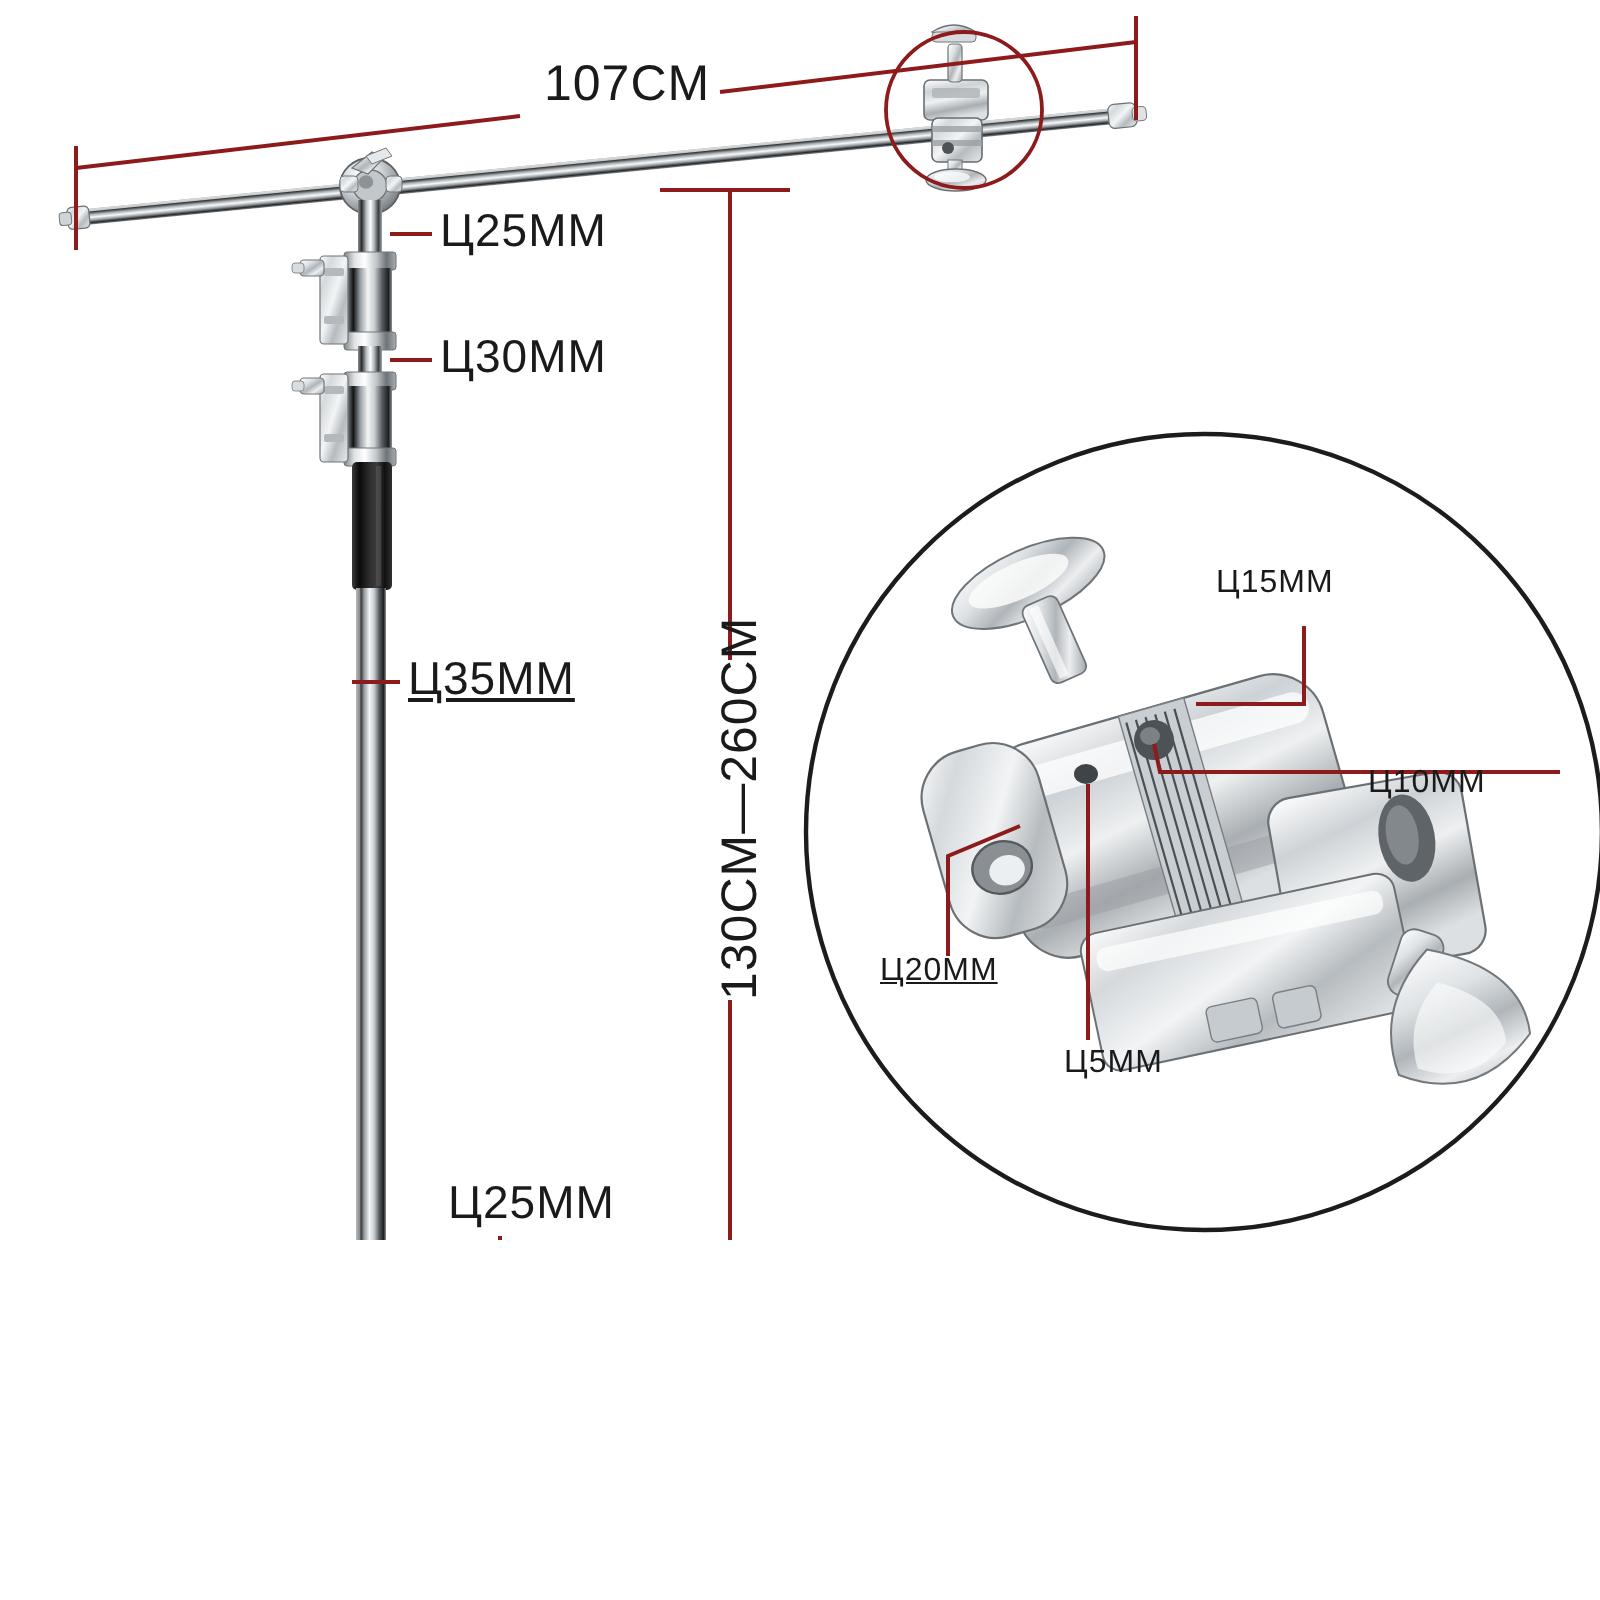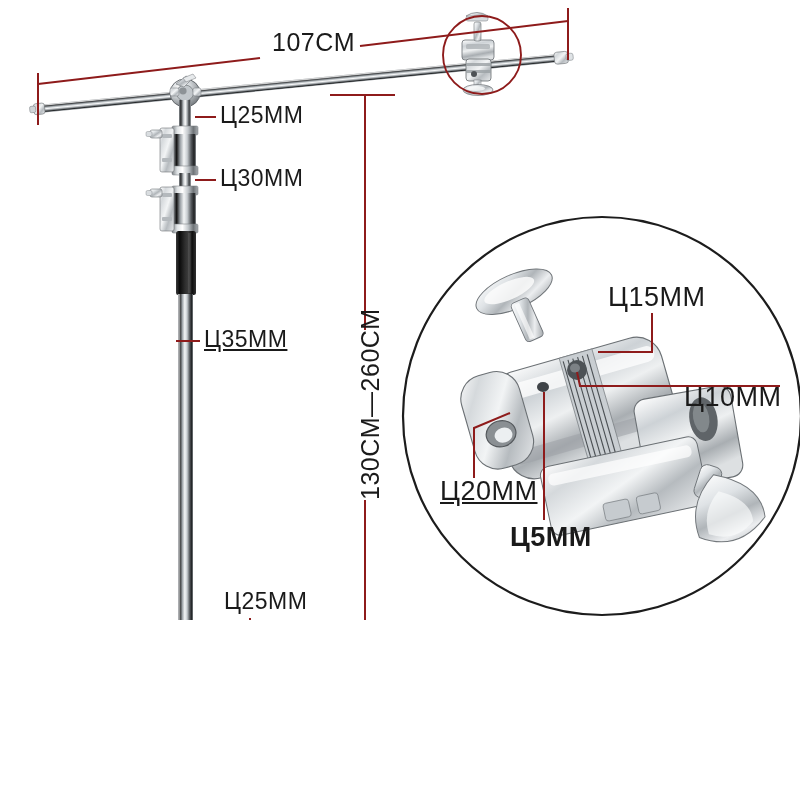--- a/index.html
+++ b/index.html
@@ -28,21 +28,21 @@
   .dimlabel {
     position: absolute;
     font-family: "Liberation Sans", sans-serif;
     color: #1a1a1a;
     white-space: nowrap;
     letter-spacing: 0.5px;
     line-height: 1;
   }
   .sz-main   { font-size: 25px; }
   .sz-dia    { font-size: 23px; text-align: right; }
-  .sz-inset  { font-size: 27px; }
+  .sz-inset  { font-size: 16px; }
   .sz-max    { font-size: 25px; }
   .vert-label {
     transform-origin: 0 0;
     transform: rotate(-90deg);
     font-size: 25px;
   }
 </style>
 </head>
 <body>
 
@@ -359,15 +359,15 @@
   <div class="dimlabel sz-dia" style="left:224px; top:590px;">Ц25MM</div>
 
 
 
   <div class="dimlabel sz-inset" style="left:608px; top:284px;">Ц15MM</div>
 
   <div class="dimlabel sz-inset" style="left:684px; top:384px;">Ц10MM</div>
 
   <div class="dimlabel sz-inset" style="left:440px; top:478px;text-decoration:underline;">Ц20MM</div>
 
-  <div class="dimlabel sz-inset" style="left:510px; top:524px;font-weight:bold;">Ц5MM</div>
+  <div class="dimlabel sz-inset" style="left:532px; top:524px;">Ц5MM</div>
 
 </div>
 
 </body></html>

